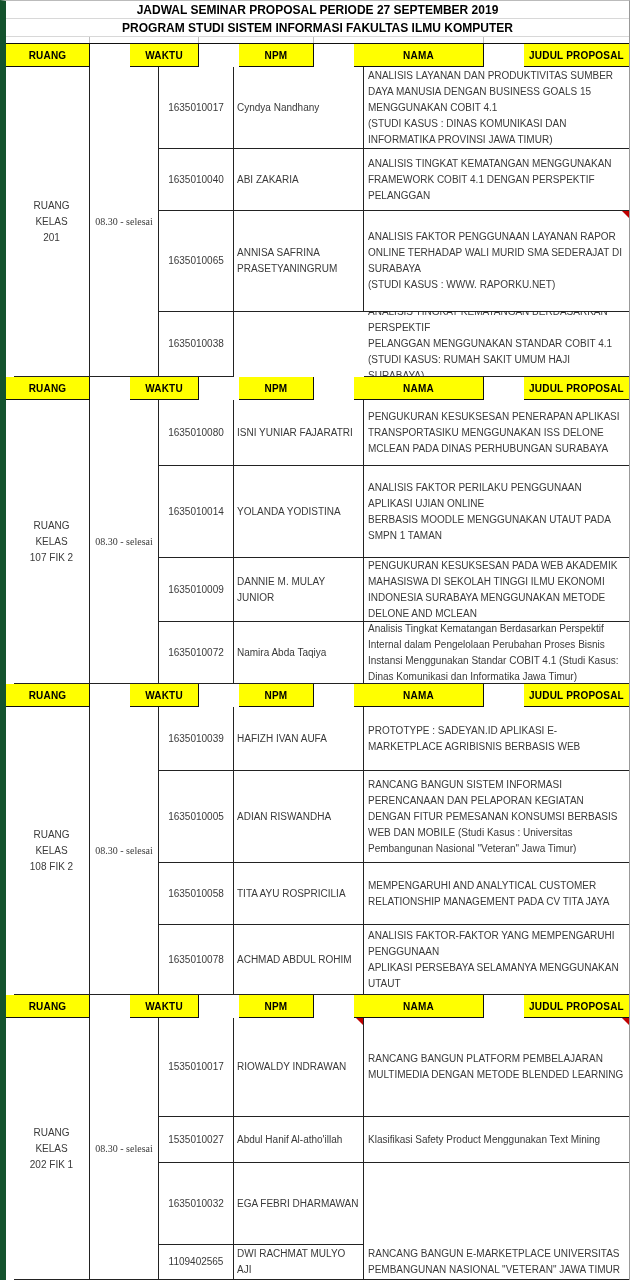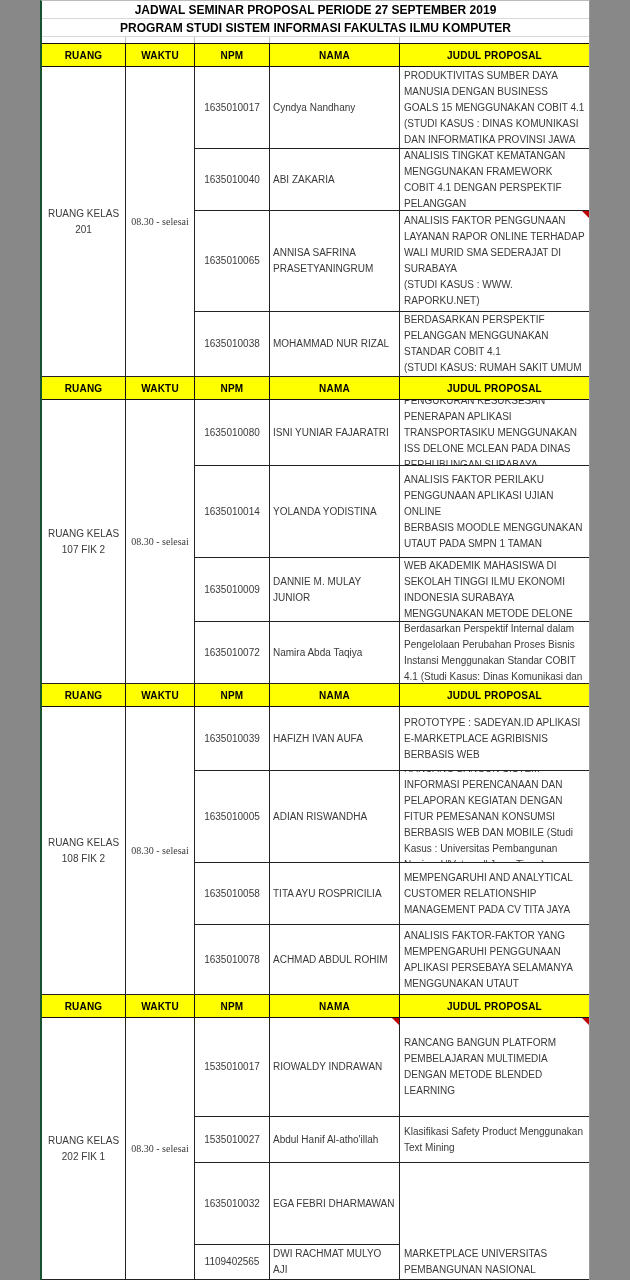--- a/index.html
+++ b/index.html
@@ -1,38 +1,39 @@
 <!DOCTYPE html>
 <html><head>
 <meta charset="utf-8">
 <style>
   * { margin:0; padding:0; box-sizing:border-box; }
   html,body { background:#888; }
   .sheet {
     position:relative;
-    width:550px; height:1280px;
+    width:630px; height:1280px;
     margin:0 auto;
     background:#fff;
     font-family:"Liberation Sans", sans-serif;
     color:#1a1a1a;
-    border-left:2px solid #14532d;
+    border-left:6px solid #14532d;
     border-right:1px solid #999;
     border-top:1px solid #bbb;
     overflow:hidden;
   }
   .title-row {
     height:18px;
     display:flex; align-items:center; justify-content:center;
     font-size:12px; font-weight:bold; color:#000;
     border-bottom:1px solid #d8d8d8;
     white-space:nowrap;
   }
   .grid5 {
     display:grid;
     grid-template-columns:84px 69px 75px 130px 1fr;
+    gap:40px;
   }
   .gap-row { height:7px; border-bottom:1px solid #111; }
   .gap-row > div { border-right:1px solid #bfbfbf; }
   .hdr-row { height:23px; }
   .hdr-cell {
     background:#FFFF00;
     border-right:1px solid #111;
     border-bottom:1px solid #111;
     display:flex; align-items:center; justify-content:center;
     font-size:10px; font-weight:bold; color:#000;
@@ -44,21 +45,21 @@
     grid-template-rows:var(--r1) var(--r2) var(--r3) var(--r4);
   }
   .cell {
     position:relative;
     border-right:1px solid #222;
     border-bottom:1px solid #222;
     display:flex; align-items:center;
     font-size:10px; line-height:16px; color:#3a3a3a;
     overflow:hidden;
   }
-  .c-ruang { grid-column:1; grid-row:1 / span 4; justify-content:center; text-align:center; white-space:pre-wrap; padding:2px; }
+  .c-ruang { grid-column:1; grid-row:1 / span 4; justify-content:center; text-align:center; white-space:pre-wrap; padding:2px;margin-left:8px; }
   .c-waktu { grid-column:2; grid-row:1 / span 4; justify-content:center; text-align:center; padding:1px;font-family:Liberation Serif, serif; }
   .c-npm   { grid-column:3; justify-content:center; }
   .c-nama  { grid-column:4; padding:2px 3px; }
   .c-judul { grid-column:5; padding:2px 4px; white-space:pre-wrap; }
   .cmark {
     position:absolute; top:0; right:0;
     width:0; height:0;
     border-top:7px solid #C00000;
     border-left:7px solid transparent;
   }
@@ -95,21 +96,20 @@
     <div class="cell c-judul" style="border-right:none">ANALISIS LAYANAN DAN PRODUKTIVITAS SUMBER DAYA MANUSIA DENGAN BUSINESS GOALS 15 MENGGUNAKAN COBIT 4.1
 (STUDI KASUS : DINAS KOMUNIKASI DAN INFORMATIKA PROVINSI JAWA TIMUR)</div>
     <div class="cell c-npm">1635010040</div>
     <div class="cell c-nama">ABI ZAKARIA</div>
     <div class="cell c-judul" style="border-right:none">ANALISIS TINGKAT KEMATANGAN MENGGUNAKAN FRAMEWORK COBIT 4.1 DENGAN PERSPEKTIF PELANGGAN</div>
     <div class="cell c-npm">1635010065</div>
     <div class="cell c-nama">ANNISA SAFRINA PRASETYANINGRUM</div>
     <div class="cell c-judul" style="border-right:none">ANALISIS FAKTOR PENGGUNAAN LAYANAN RAPOR ONLINE TERHADAP WALI MURID SMA SEDERAJAT DI SURABAYA
 (STUDI KASUS : WWW. RAPORKU.NET)<span class="cmark" style="border-top-color: rgb(192, 0, 0);"></span></div>
     <div class="cell c-npm">1635010038</div>
-    <div class="cell c-nama">MOHAMMAD NUR RIZAL</div>
     <div class="cell c-judul" style="border-right:none">ANALISIS TINGKAT KEMATANGAN BERDASARKAN PERSPEKTIF
 PELANGGAN MENGGUNAKAN STANDAR COBIT 4.1
 (STUDI KASUS: RUMAH SAKIT UMUM HAJI SURABAYA)</div>
   </div>
 
   <div class="grid5 hdr-row">
     <div class="hdr-cell">RUANG</div>
     <div class="hdr-cell">WAKTU</div>
     <div class="hdr-cell">NPM</div>
     <div class="hdr-cell">NAMA</div>

